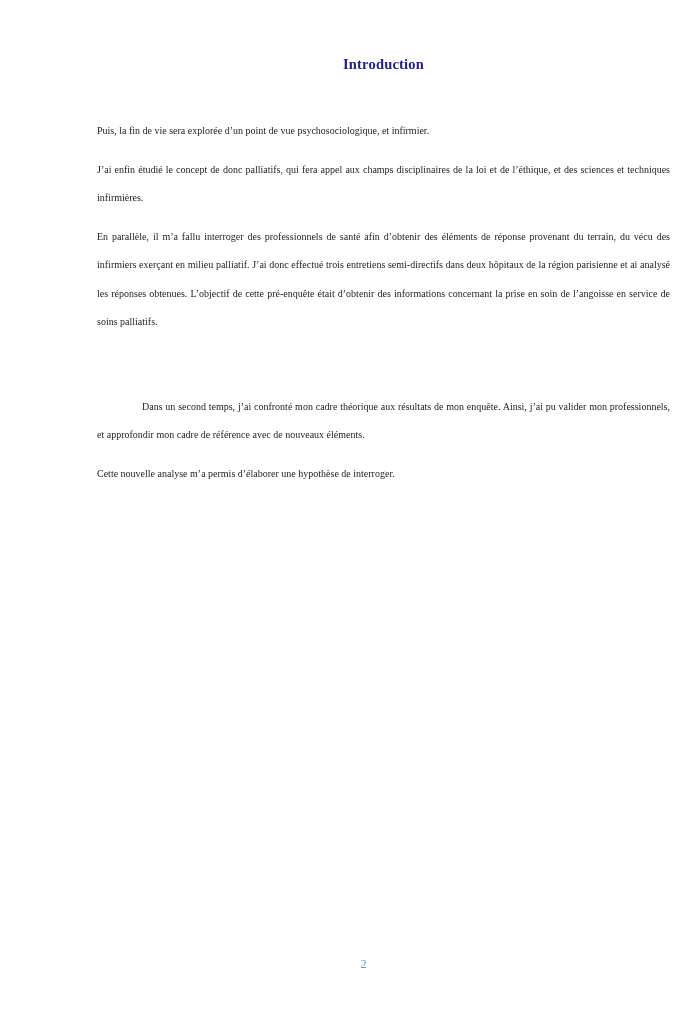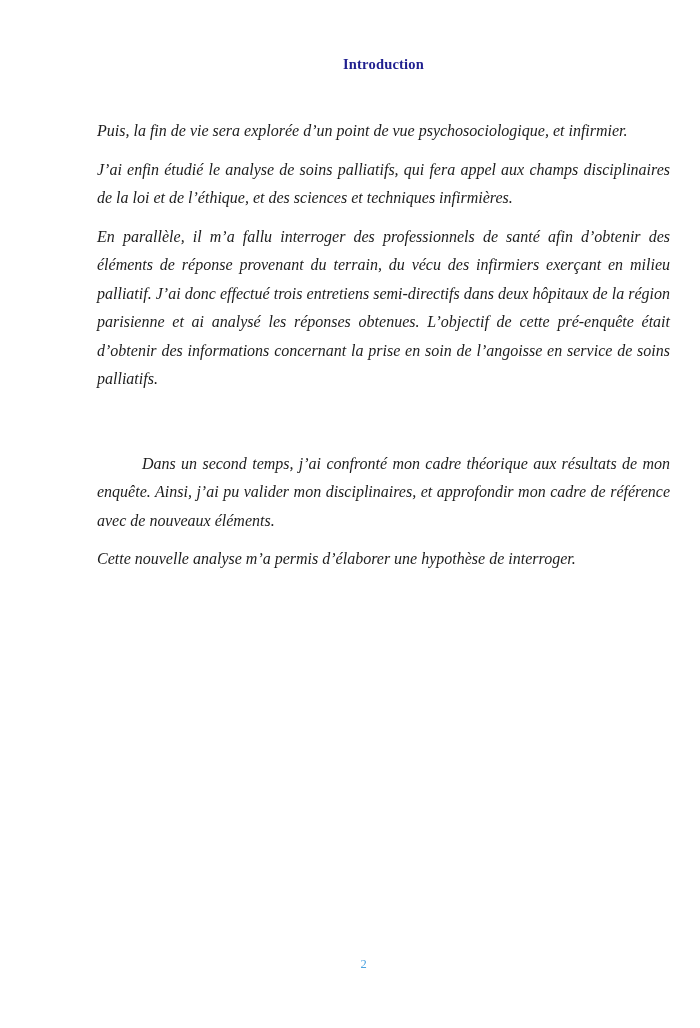--- a/index.html
+++ b/index.html
@@ -20,25 +20,24 @@
   }
   .doc-title {
     text-align: center;
     font-weight: bold;
     font-size: 14.5px;
     color: #1f1f8f;
     margin: 0 0 44px 0;
     letter-spacing: 0.2px;
   }
   .para {
-    font-size: 16px;
+    font-size: 10px;
     line-height: 28.5px;
     text-align: justify;
     margin: 0 0 10px 0;
-    font-style: italic;
   }
   .para.single {
     text-align: left;
   }
   .para.indented {
     margin-top: 56px;
     text-indent: 45px;
   }
   .page-number {
     position: absolute;
@@ -53,23 +52,23 @@
 </style>
 </head>
 <body>
 
 <div class="page">
 
   <h1 class="doc-title">Introduction</h1>
 
   <p class="para single">Puis, la fin de vie sera explorée d’un point de vue psychosociologique, et infirmier.</p>
 
-  <p class="para">J’ai enfin étudié le analyse de soins palliatifs, qui fera appel aux champs disciplinaires de la loi et de l’éthique, et des sciences et techniques infirmières.</p>
+  <p class="para">J’ai enfin étudié le concept de donc palliatifs, qui fera appel aux champs disciplinaires de la loi et de l’éthique, et des sciences et techniques infirmières.</p>
 
   <p class="para">En parallèle, il m’a fallu interroger des professionnels de santé afin d’obtenir des éléments de réponse provenant du terrain, du vécu des infirmiers exerçant en milieu palliatif. J’ai donc effectué trois entretiens semi-directifs dans deux hôpitaux de la région parisienne et ai analysé les réponses obtenues. L’objectif de cette pré-enquête était d’obtenir des informations concernant la prise en soin de l’angoisse en service de soins palliatifs.</p>
 
-  <p class="para indented">Dans un second temps, j’ai confronté mon cadre théorique aux résultats de mon enquête. Ainsi, j’ai pu valider mon disciplinaires, et approfondir mon cadre de référence avec de nouveaux éléments.</p>
+  <p class="para indented">Dans un second temps, j’ai confronté mon cadre théorique aux résultats de mon enquête. Ainsi, j’ai pu valider mon professionnels, et approfondir mon cadre de référence avec de nouveaux éléments.</p>
 
   <p class="para single">Cette nouvelle analyse m’a permis d’élaborer une hypothèse de interroger.</p>
 
   <div class="page-number">2</div>
 
 </div>
 
 </body></html>

